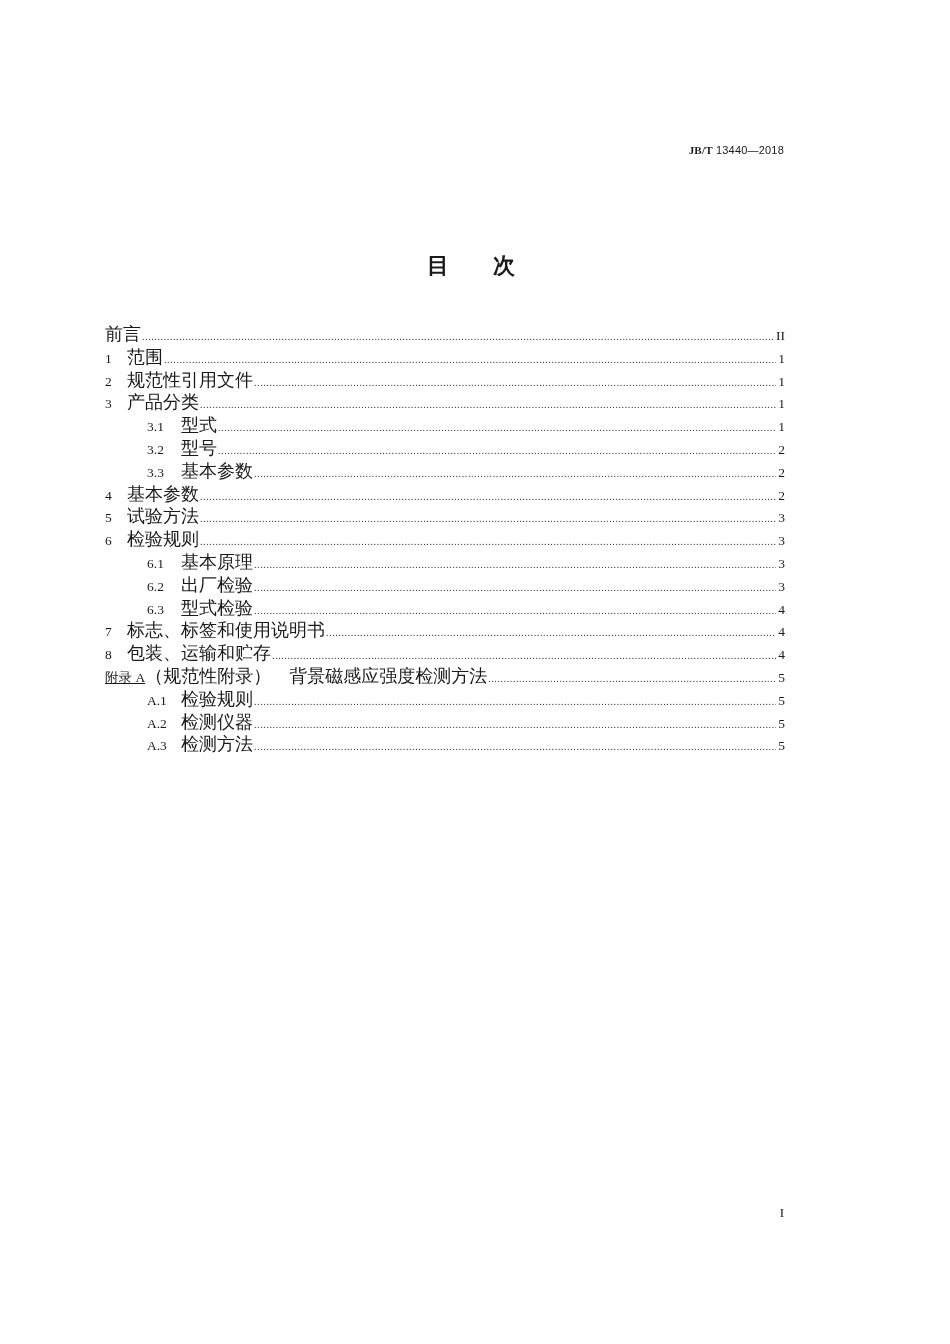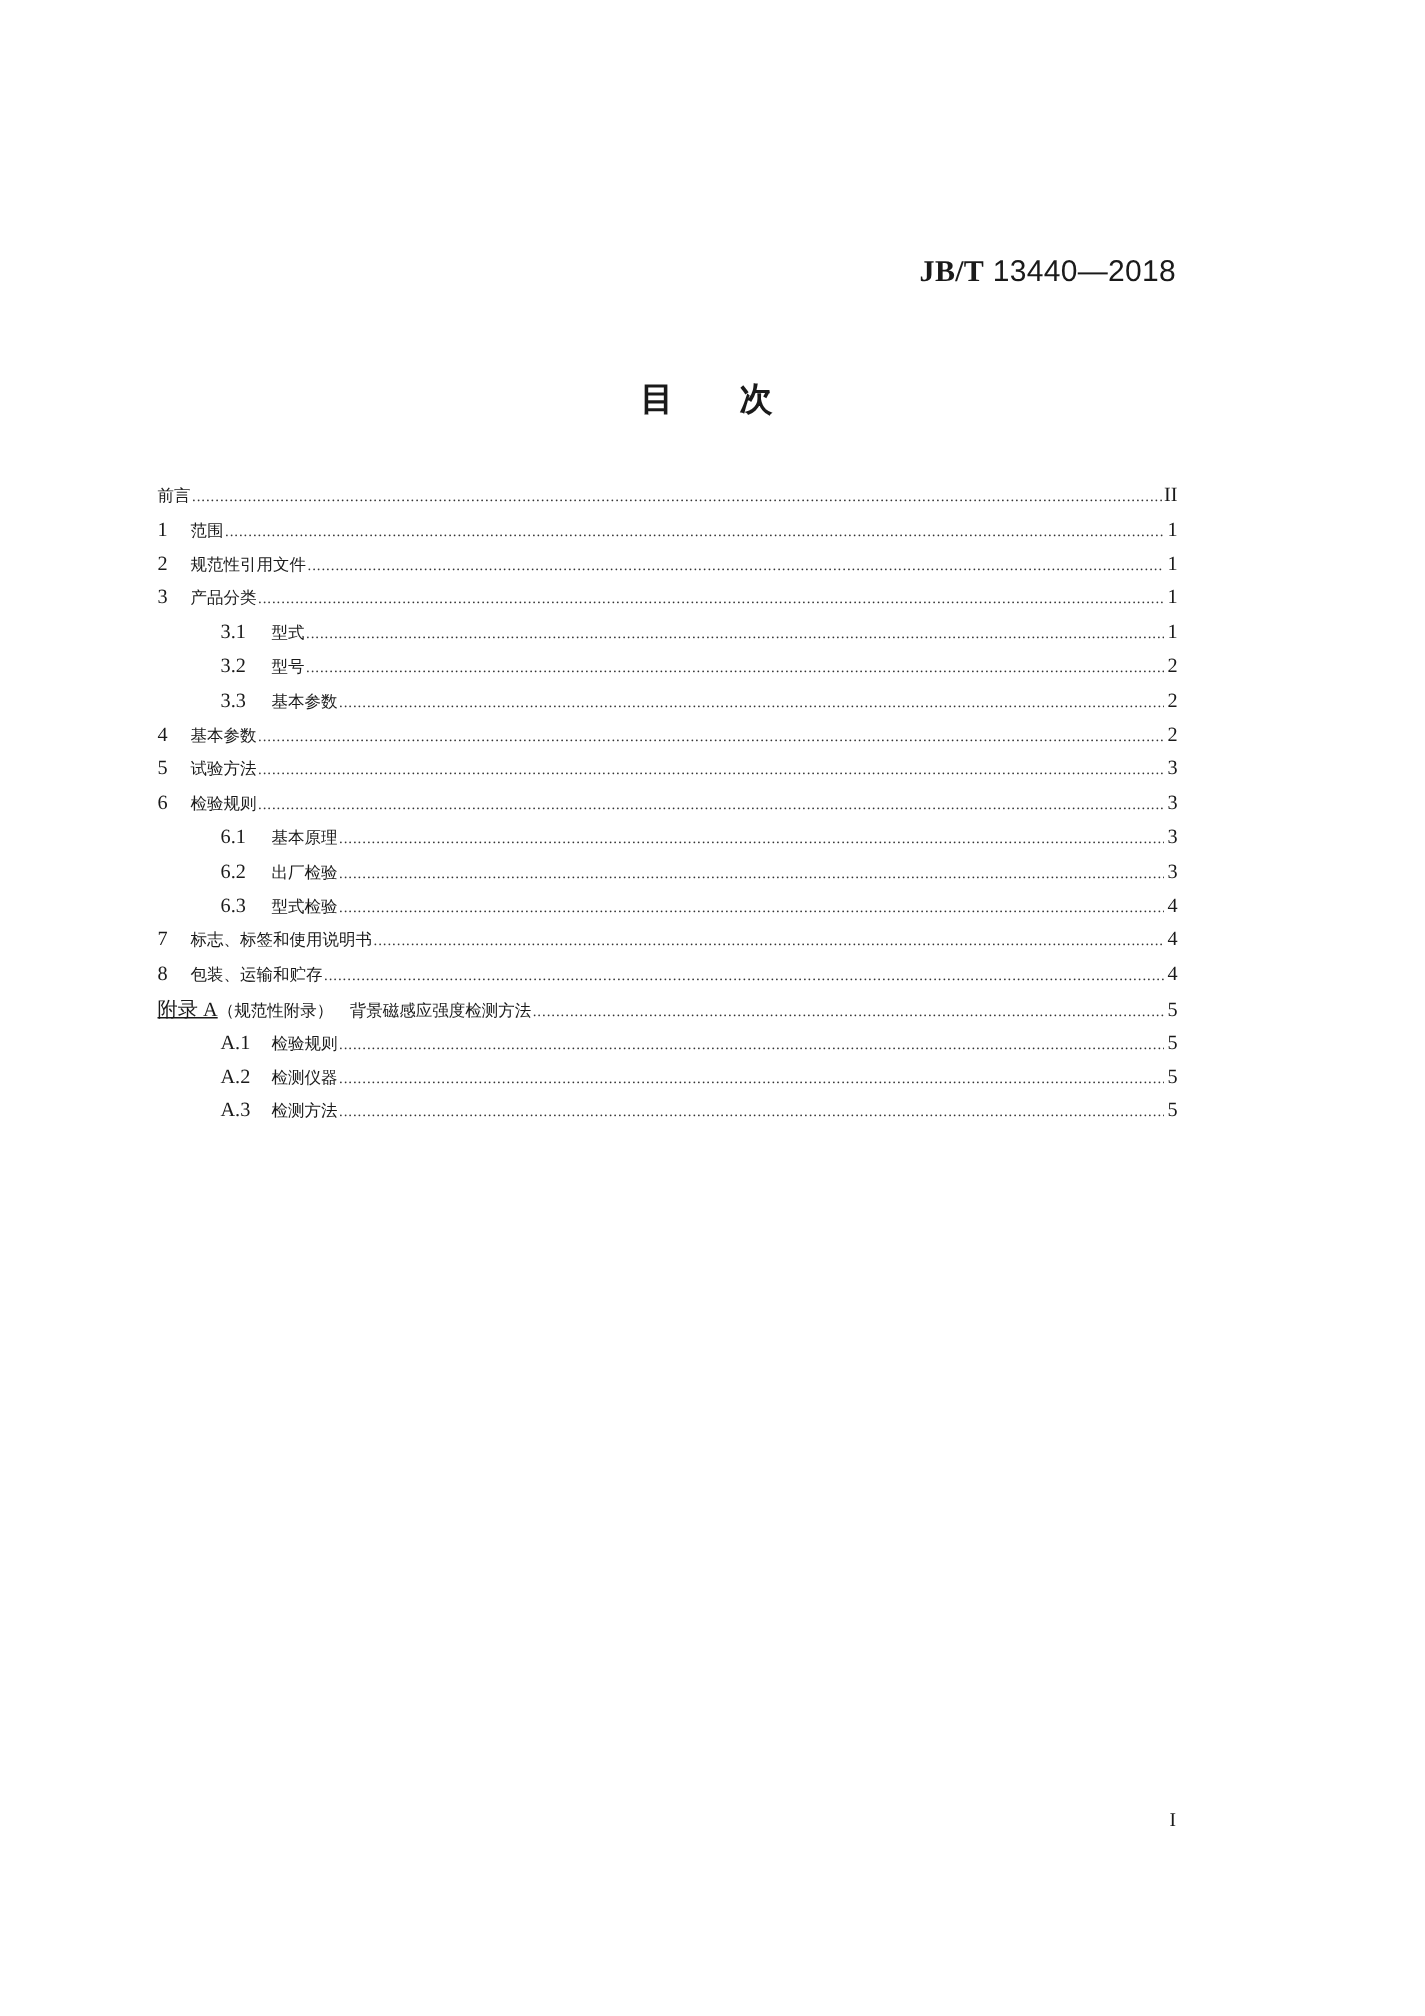--- a/index.html
+++ b/index.html
@@ -2,40 +2,40 @@
 <html><head>
   <meta charset="utf-8">
   <style>
     html, body { margin: 0; padding: 0; }
     body {
       width: 950px; height: 1344px; background: #ffffff; position: relative;
       overflow: hidden; color: #1a1a1a;
       font-family: "Liberation Serif", "DejaVu Serif", serif;
     }
     .std-code {
-      position: absolute; right: 166px; top: 170px;
+      position: absolute; right: 166px; top: 144px;
       font-family: "Liberation Sans", "DejaVu Sans", sans-serif;
-      font-size: 20px; letter-spacing: 0.2px;
+      font-size: 11px; letter-spacing: 0.2px;
     }
     .std-code b { font-family: "Liberation Serif", serif; font-weight: bold; }
     .title {
       position: absolute; left: 0; width: 950px; top: 251px; text-align: center;
       font-family: "DejaVu Sans", sans-serif; font-size: 22px; font-weight: bold;
       letter-spacing: 44px; padding-left: 36px; box-sizing: border-box;
     }
     .toc { position: absolute; left: 105px; top: 322px; width: 680px; }
     .row {
       display: flex; align-items: baseline; height: 22.8px; font-size: 13.5px;
       white-space: nowrap;
     }
     .row.l2 { padding-left: 14px; }
     .num { display: inline-block; min-width: 22px; }
     .row.l2 .num { min-width: 34px; margin-left: 28px; }
     .row.app .num { min-width: 0; margin-right: 0; text-decoration: underline; }
-    .label { font-family: Liberation Sans, sans-serif; font-size: 11px; }
+    .label { font-family: Liberation Sans, sans-serif; font-size: 18px; }
     .leader {
       flex: 1; overflow: hidden; margin: 0 1px; color: #333;
       font-size: 10px; letter-spacing: 0.6px;
     }
     .leader::after {
       content: "................................................................................................................................................................................................................................................................";
     }
     .page { min-width: 8px; text-align: right; }
     .folio {
       position: absolute; right: 166px; top: 1205px; font-size: 13px;

